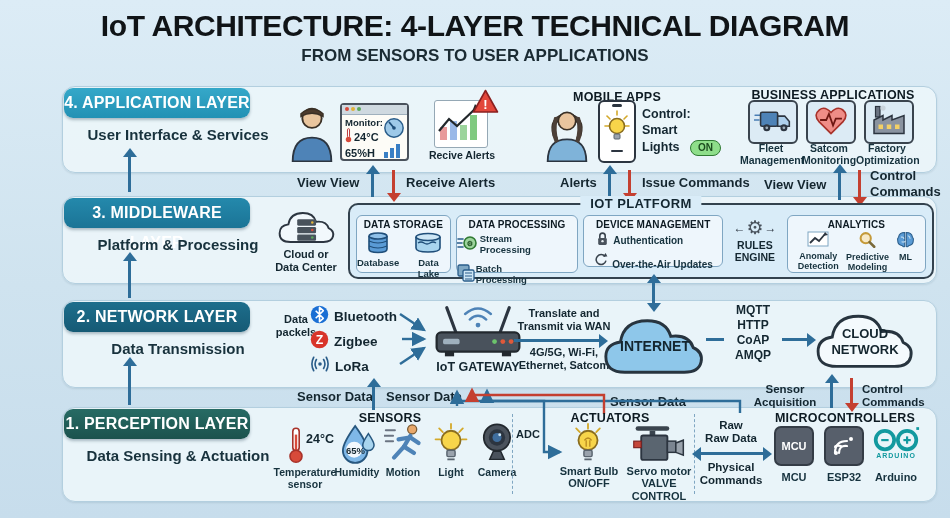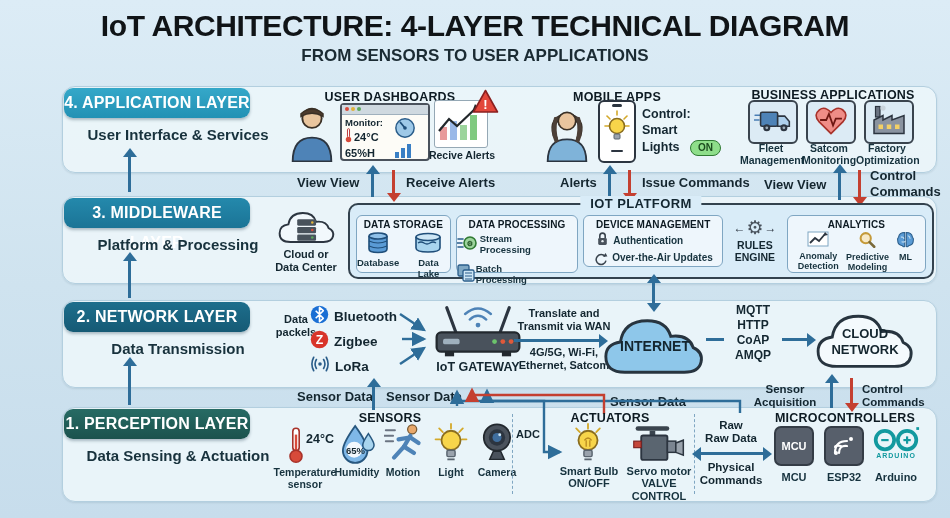--- a/index.html
+++ b/index.html
@@ -65,31 +65,30 @@
   <div class="layerhead" style="top:302px;background:linear-gradient(180deg,#1e6e8c,#155a75);">2. NETWORK LAYER</div>
   <div class="layersub" style="top:340px;">Data Transmission</div>
 
   <div class="layerhead" style="top:409px;background:linear-gradient(180deg,#276b64,#1b524d);">1. PERCEPTION LAYER</div>
   <div class="layersub" style="top:447px;">Data Sensing &amp; Actuation</div>
 
   <div class="arrV up" style="--c:#2e6d99;left:128px;top:156px;height:36px;"></div>
   <div class="arrV up" style="--c:#2e6d99;left:128px;top:260px;height:38px;"></div>
   <div class="arrV up" style="--c:#2e6d99;left:128px;top:365px;height:40px;"></div>
 
-  <div class="abs ctr sec-title" style="left:300px;top:90px;width:180px;">USER DASHBOARDS</div>
 
   <span class="abs" style="left:289px;top:104px;">
     <svg width="46" height="58" viewBox="0 0 50 62">
       <circle cx="25" cy="15" r="10.5" fill="#e9c59e" stroke="#3a3026" stroke-width="2"></circle>
       <path d="M13 10 Q25 0 37 10 L37 13 Q25 6 13 13 Z" fill="#4c3a2c" stroke="#3a3026" stroke-width="1.5"></path>
       <path d="M4 62 Q4 36 25 36 Q46 36 46 62 Z" fill="#4e83b7" stroke="#2c3540" stroke-width="2"></path>
     </svg>
   </span>
 
-  <div class="abs" style="left:340px;top:103px;width:90px;height:58px;background:#fdfcf7;border:2px solid #4a525c;border-radius:4px;box-sizing:border-box;">
+  <div class="abs" style="left:340px;top:103px;width:69px;height:58px;background:#fdfcf7;border:2px solid #4a525c;border-radius:4px;box-sizing:border-box;">
     <div style="height:7px;background:#cfd9e0;border-bottom:1px solid #9fb0bd;display:flex;gap:2px;padding:1.5px 0 0 3px;">
       <span style="width:4px;height:4px;border-radius:50%;background:#d84a3a;"></span>
       <span style="width:4px;height:4px;border-radius:50%;background:#e0b23a;"></span>
       <span style="width:4px;height:4px;border-radius:50%;background:#5aa85a;"></span>
     </div>
     <div style="display:flex;padding:2px 3px;">
       <div style="width:50px;">
         <div class="b" style="font-size:9.5px;">Monitor:</div>
         <div style="display:flex;align-items:center;gap:2px;">
           <span>
@@ -314,21 +313,21 @@
         <div style="display:flex;align-items:center;gap:4px;margin:2px 0 0 8px;">
           <span>
             <svg width="13" height="14" viewBox="0 0 24 26">
                 <path d="M7 11 V7 a5 5 0 0 1 10 0 V11" fill="none" stroke="#3a444e" stroke-width="3"></path>
                 <rect x="4" y="11" width="16" height="13" rx="2.5" fill="#49525c"></rect>
                 <circle cx="12" cy="17" r="2.2" fill="#e8eef2"></circle>
               </svg>
           </span>
           <span class="lbl sb" style="font-size:10px;">Authentication</span>
         </div>
-        <div style="display:flex;align-items:flex-start;gap:4px;margin:2px 0 0 6px;">
+        <div style="display:flex;align-items:flex-end;gap:4px;margin:2px 0 0 6px;">
           <span>
             <svg width="14" height="13" viewBox="0 0 24 22">
                 <path d="M19 6 A8.5 8.5 0 1 0 20.5 13" fill="none" stroke="#3a444e" stroke-width="2.6"></path>
                 <polygon points="15,6 23,6 20,0" fill="#3a444e"></polygon>
               </svg>
           </span>
           <span class="lbl sb" style="font-size:10px;">Over-the-Air Updates</span>
         </div>
       </div>
 

